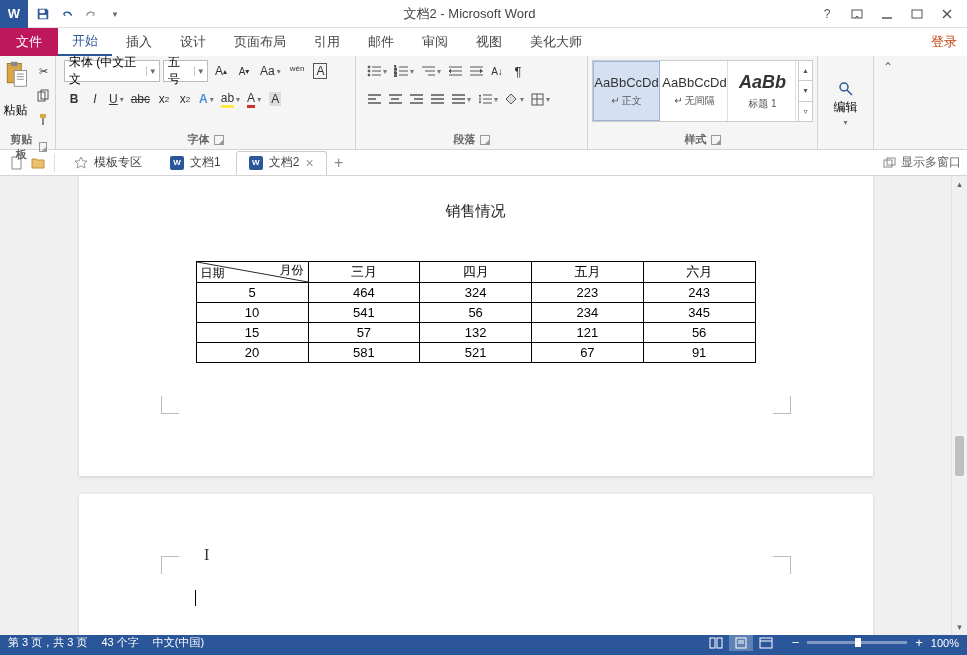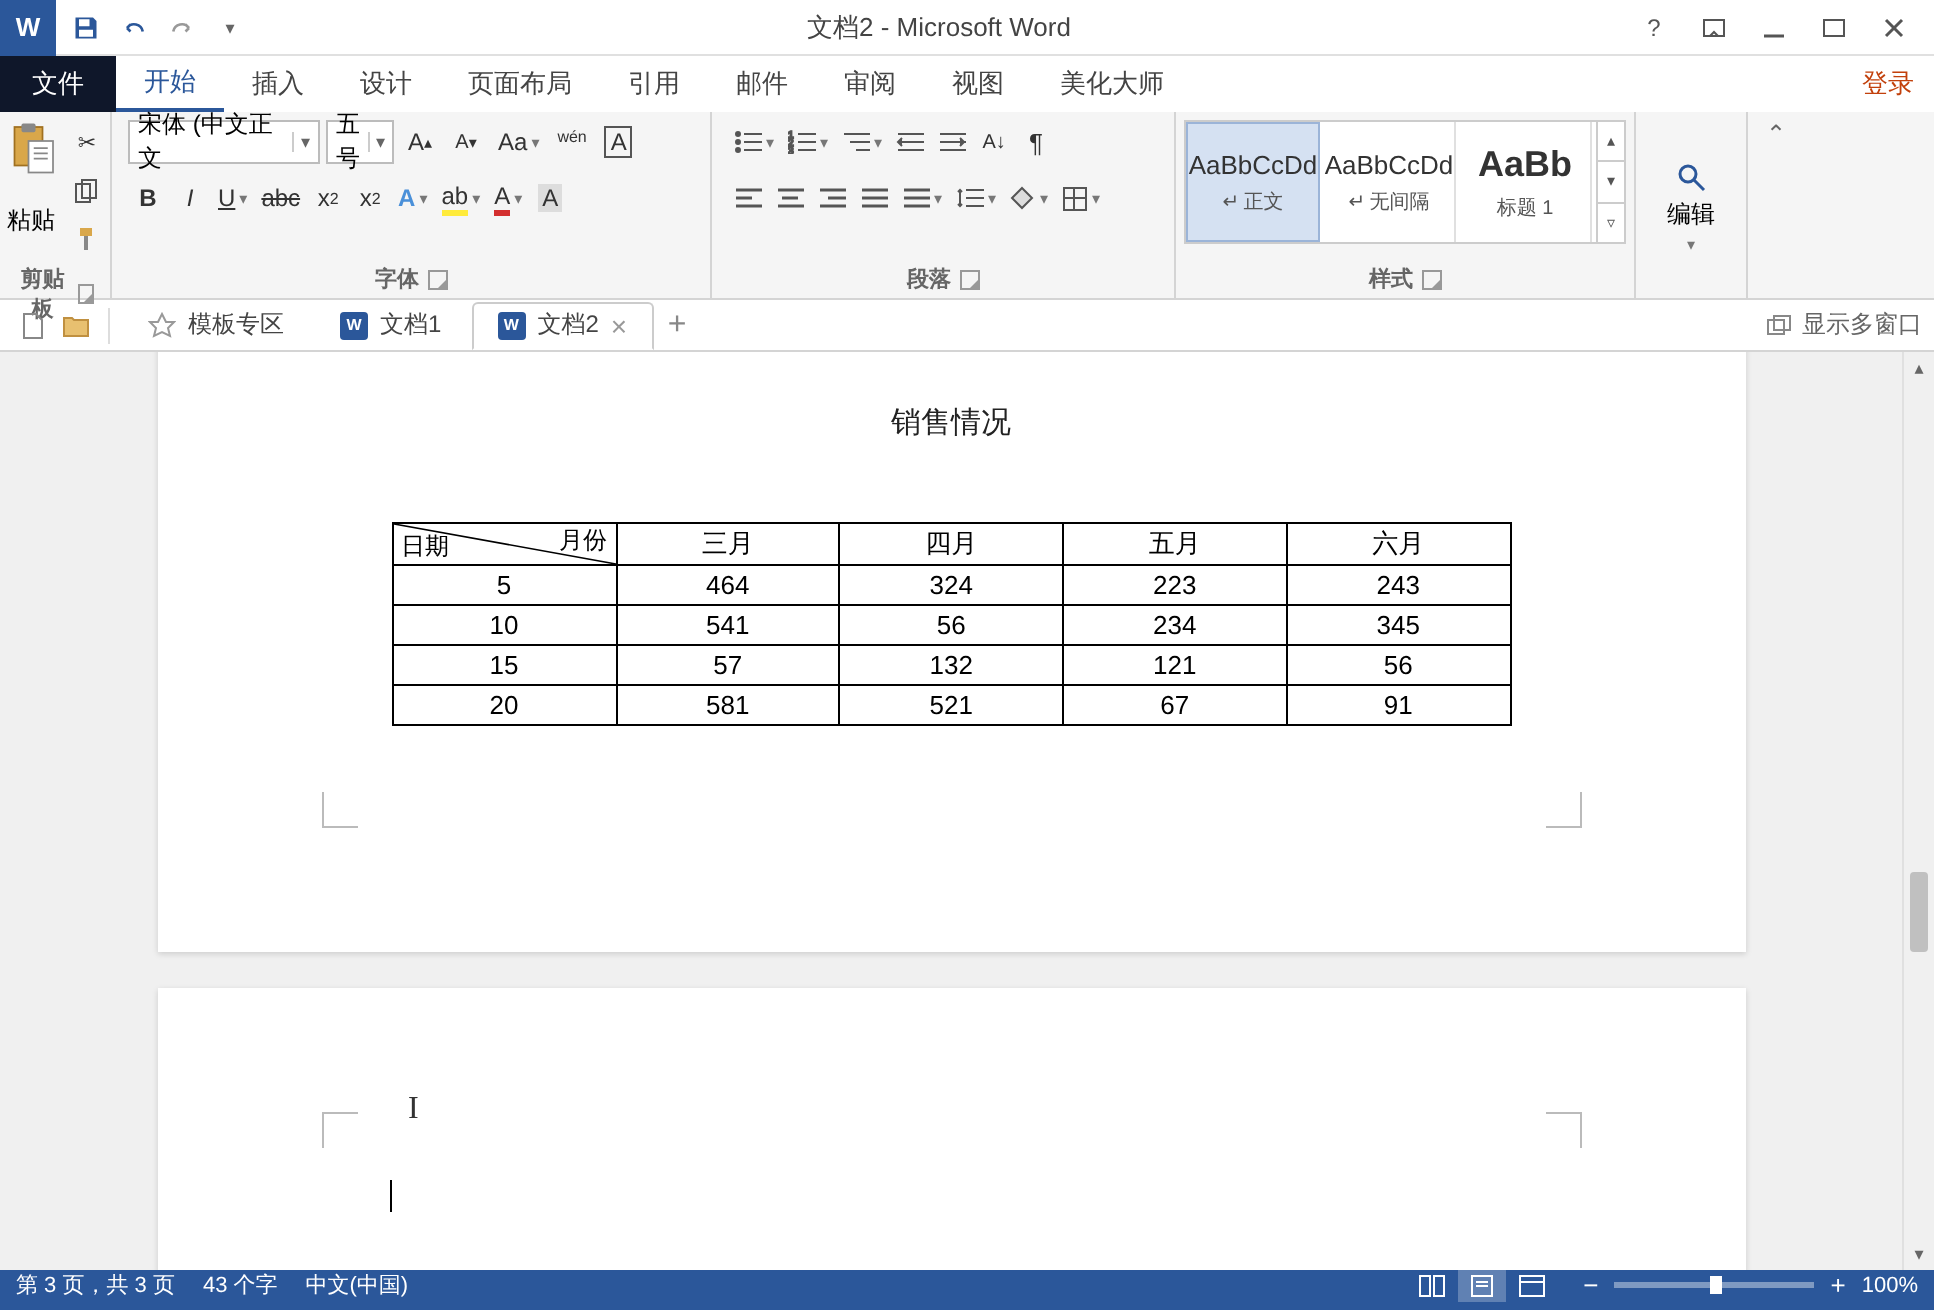--- a/index.html
+++ b/index.html
@@ -10,21 +10,21 @@
 .titlebar .wbtn { width: 28px; height: 28px; background: #2b579a; display: flex; align-items: center; justify-content: center; color: #fff; font-weight: bold; font-size: 13px; }
 .qat { display: flex; align-items: center; gap: 2px; padding-left: 4px; }
 .qat-btn { width: 22px; height: 22px; display: flex; align-items: center; justify-content: center; color: #3b3b3b; cursor: pointer; }
 .qat-btn svg { width: 14px; height: 14px; }
 .title-center { flex: 1; text-align: center; color: #444; font-size: 13px; }
 .window-controls { display: flex; align-items: center; gap: 2px; padding-right: 6px; }
 .wc-btn { width: 28px; height: 24px; display: flex; align-items: center; justify-content: center; color: #555; cursor: pointer; }
 
 
 .tabs-row { height: 28px; display: flex; align-items: stretch; background: #fff; }
-.file-tab { background: #0f172a; color: #fff; padding: 0 16px; display: flex; align-items: center; font-size: 13px; }
+.file-tab { background: #be185d; color: #fff; padding: 0 16px; display: flex; align-items: center; font-size: 13px; }
 .tab { padding: 0 14px; display: flex; align-items: center; color: #444; cursor: pointer; font-size: 13px; }
 .tab.active { color: #2b579a; border-bottom: 2px solid #2b579a; }
 .tabs-spacer { flex: 1; }
 .login { padding: 0 10px; display: flex; align-items: center; color: #c2410c; cursor: pointer; font-size: 13px; }
 
 
 .ribbon { height: 94px; background: #f5f5f5; border-bottom: 1px solid #d4d4d4; display: flex; }
 .group { border-right: 1px solid #d4d4d4; padding: 4px 8px 2px; display: flex; flex-direction: column; justify-content: space-between; }
 .group-label { text-align: center; font-size: 11px; color: #666; padding-top: 2px; display: flex; justify-content: center; align-items: center; gap: 4px; font-weight: bold; }
 .group-label .launcher { width: 10px; height: 10px; border: 1px solid #999; position: relative; cursor: pointer; }
@@ -48,21 +48,21 @@
 
 .para-group { width: 232px; }
 .para-row { display: flex; gap: 1px; align-items: center; }
 .para-row + .para-row { margin-top: 6px; }
 
 .styles-group { width: 230px; padding: 4px 4px 2px; }
 .styles-gallery { display: flex; gap: 2px; height: 62px; border: 1px solid #ccc; background: #fff; }
 .style-item { flex: 1; border-right: 1px solid #e0e0e0; display: flex; flex-direction: column; align-items: center; justify-content: center; cursor: pointer; font-size: 11px; }
 .style-item:last-child { border-right: none; }
 .style-item .preview { font-size: 13px; color: #333; }
-.style-item.big .preview { font-size: 18px; font-weight: bold; }
+.style-item.big .preview { font-size: 18px; font-weight: bold; font-style: italic; }
 .style-item .name { color: #555; margin-top: 4px; font-size: 10px; display: flex; align-items: center; gap: 2px; }
 .style-item.active { background: #d5e1f2; border: 1px solid #9bb4d8; }
 .gallery-buttons { width: 14px; display: flex; flex-direction: column; border-left: 1px solid #ccc; }
 .gal-btn { flex: 1; display: flex; align-items: center; justify-content: center; font-size: 8px; color: #555; border-bottom: 1px solid #ccc; cursor: pointer; }
 .gal-btn:last-child { border-bottom: none; }
 
 .edit-group { width: 56px; align-items: center; justify-content: center; }
 .edit-big { display: flex; flex-direction: column; align-items: center; gap: 2px; cursor: pointer; }
 .edit-big svg { width: 16px; height: 16px; }
 .collapse-btn { width: 28px; display: flex; align-items: flex-start; justify-content: center; padding-top: 4px; cursor: pointer; color: #666; }
@@ -218,21 +218,21 @@
       </div>
   </div>
 
   <div class="group font-group">
     <div>
       <div class="font-row1">
         <div class="combo" style="width:96px">
             <span>宋体 (中文正文</span>
             <span class="dd">▾</span>
           </div>
-        <div class="combo" style="width:34px">
+        <div class="combo" style="width:45px">
             <span>五号</span>
             <span class="dd">▾</span>
           </div>
         <div class="icon-btn">A<sup>▴</sup></div>
         <div class="icon-btn" style="font-size:10px">A<sup>▾</sup></div>
         <div class="icon-btn">Aa<span class="dd">▾</span></div>
         <div class="icon-btn">
             <span style="font-size:10px"><sup>wén</sup></span>
           </div>
         <div class="icon-btn">

